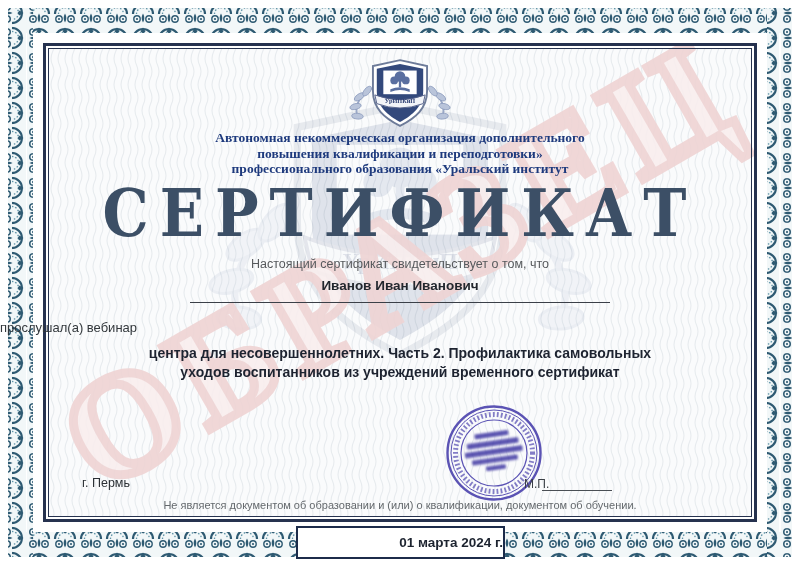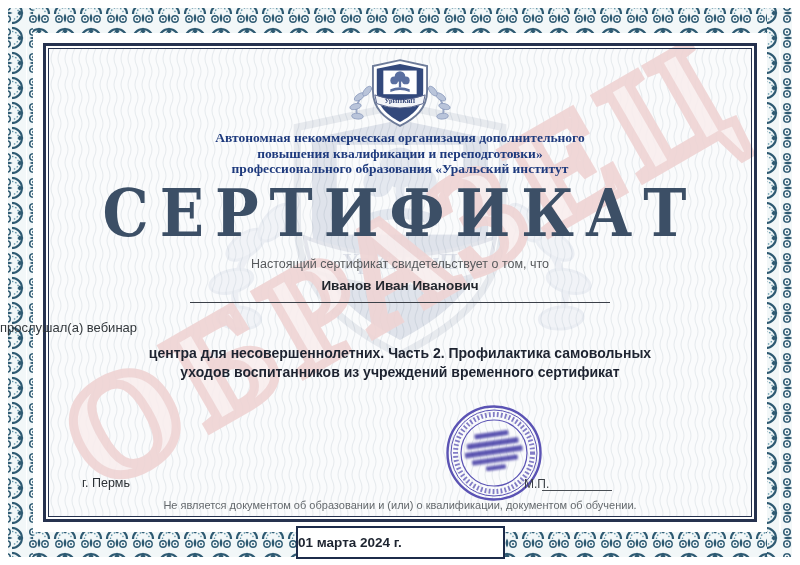--- a/index.html
+++ b/index.html
@@ -43,21 +43,21 @@
   .city{position:absolute;left:62px;top:476px;color:#2b3035;font-size:12.5px;padding-left:20px;}
   .director{position:absolute;left:205px;top:458px;width:195px;text-align:center;
             color:#2b3035;font-size:12.5px;line-height:15px;}
   .mp{position:absolute;left:524px;top:477px;color:#3a3f45;font-size:12px;}
   .sigline{position:absolute;left:542px;top:490px;width:70px;border-top:1.5px solid #4a4f55;}
   .stamp{position:absolute;left:445px;top:404px;width:98px;height:98px;}
 
   .disclaimer{position:absolute;left:43px;right:43px;top:499px;text-align:center;
               color:#64696d;font-size:11px;}
   .datebox{position:absolute;left:296px;top:526px;width:205px;height:29px;z-index:5;
-           background:#fff;border:2px solid #1c2b4a;text-align:left;line-height:29px;
+           background:#fff;border:2px solid #1c2b4a;text-align:right;line-height:29px;
            color:#1d2430;font-size:13.5px;font-weight:bold;}
 </style>
 </head>
 <body>
 
 <div class="page">
 
   <svg width="0" height="0" style="position:absolute" aria-hidden="true">
     <defs>
       <symbol id="emblem" viewBox="0 0 120 72">

